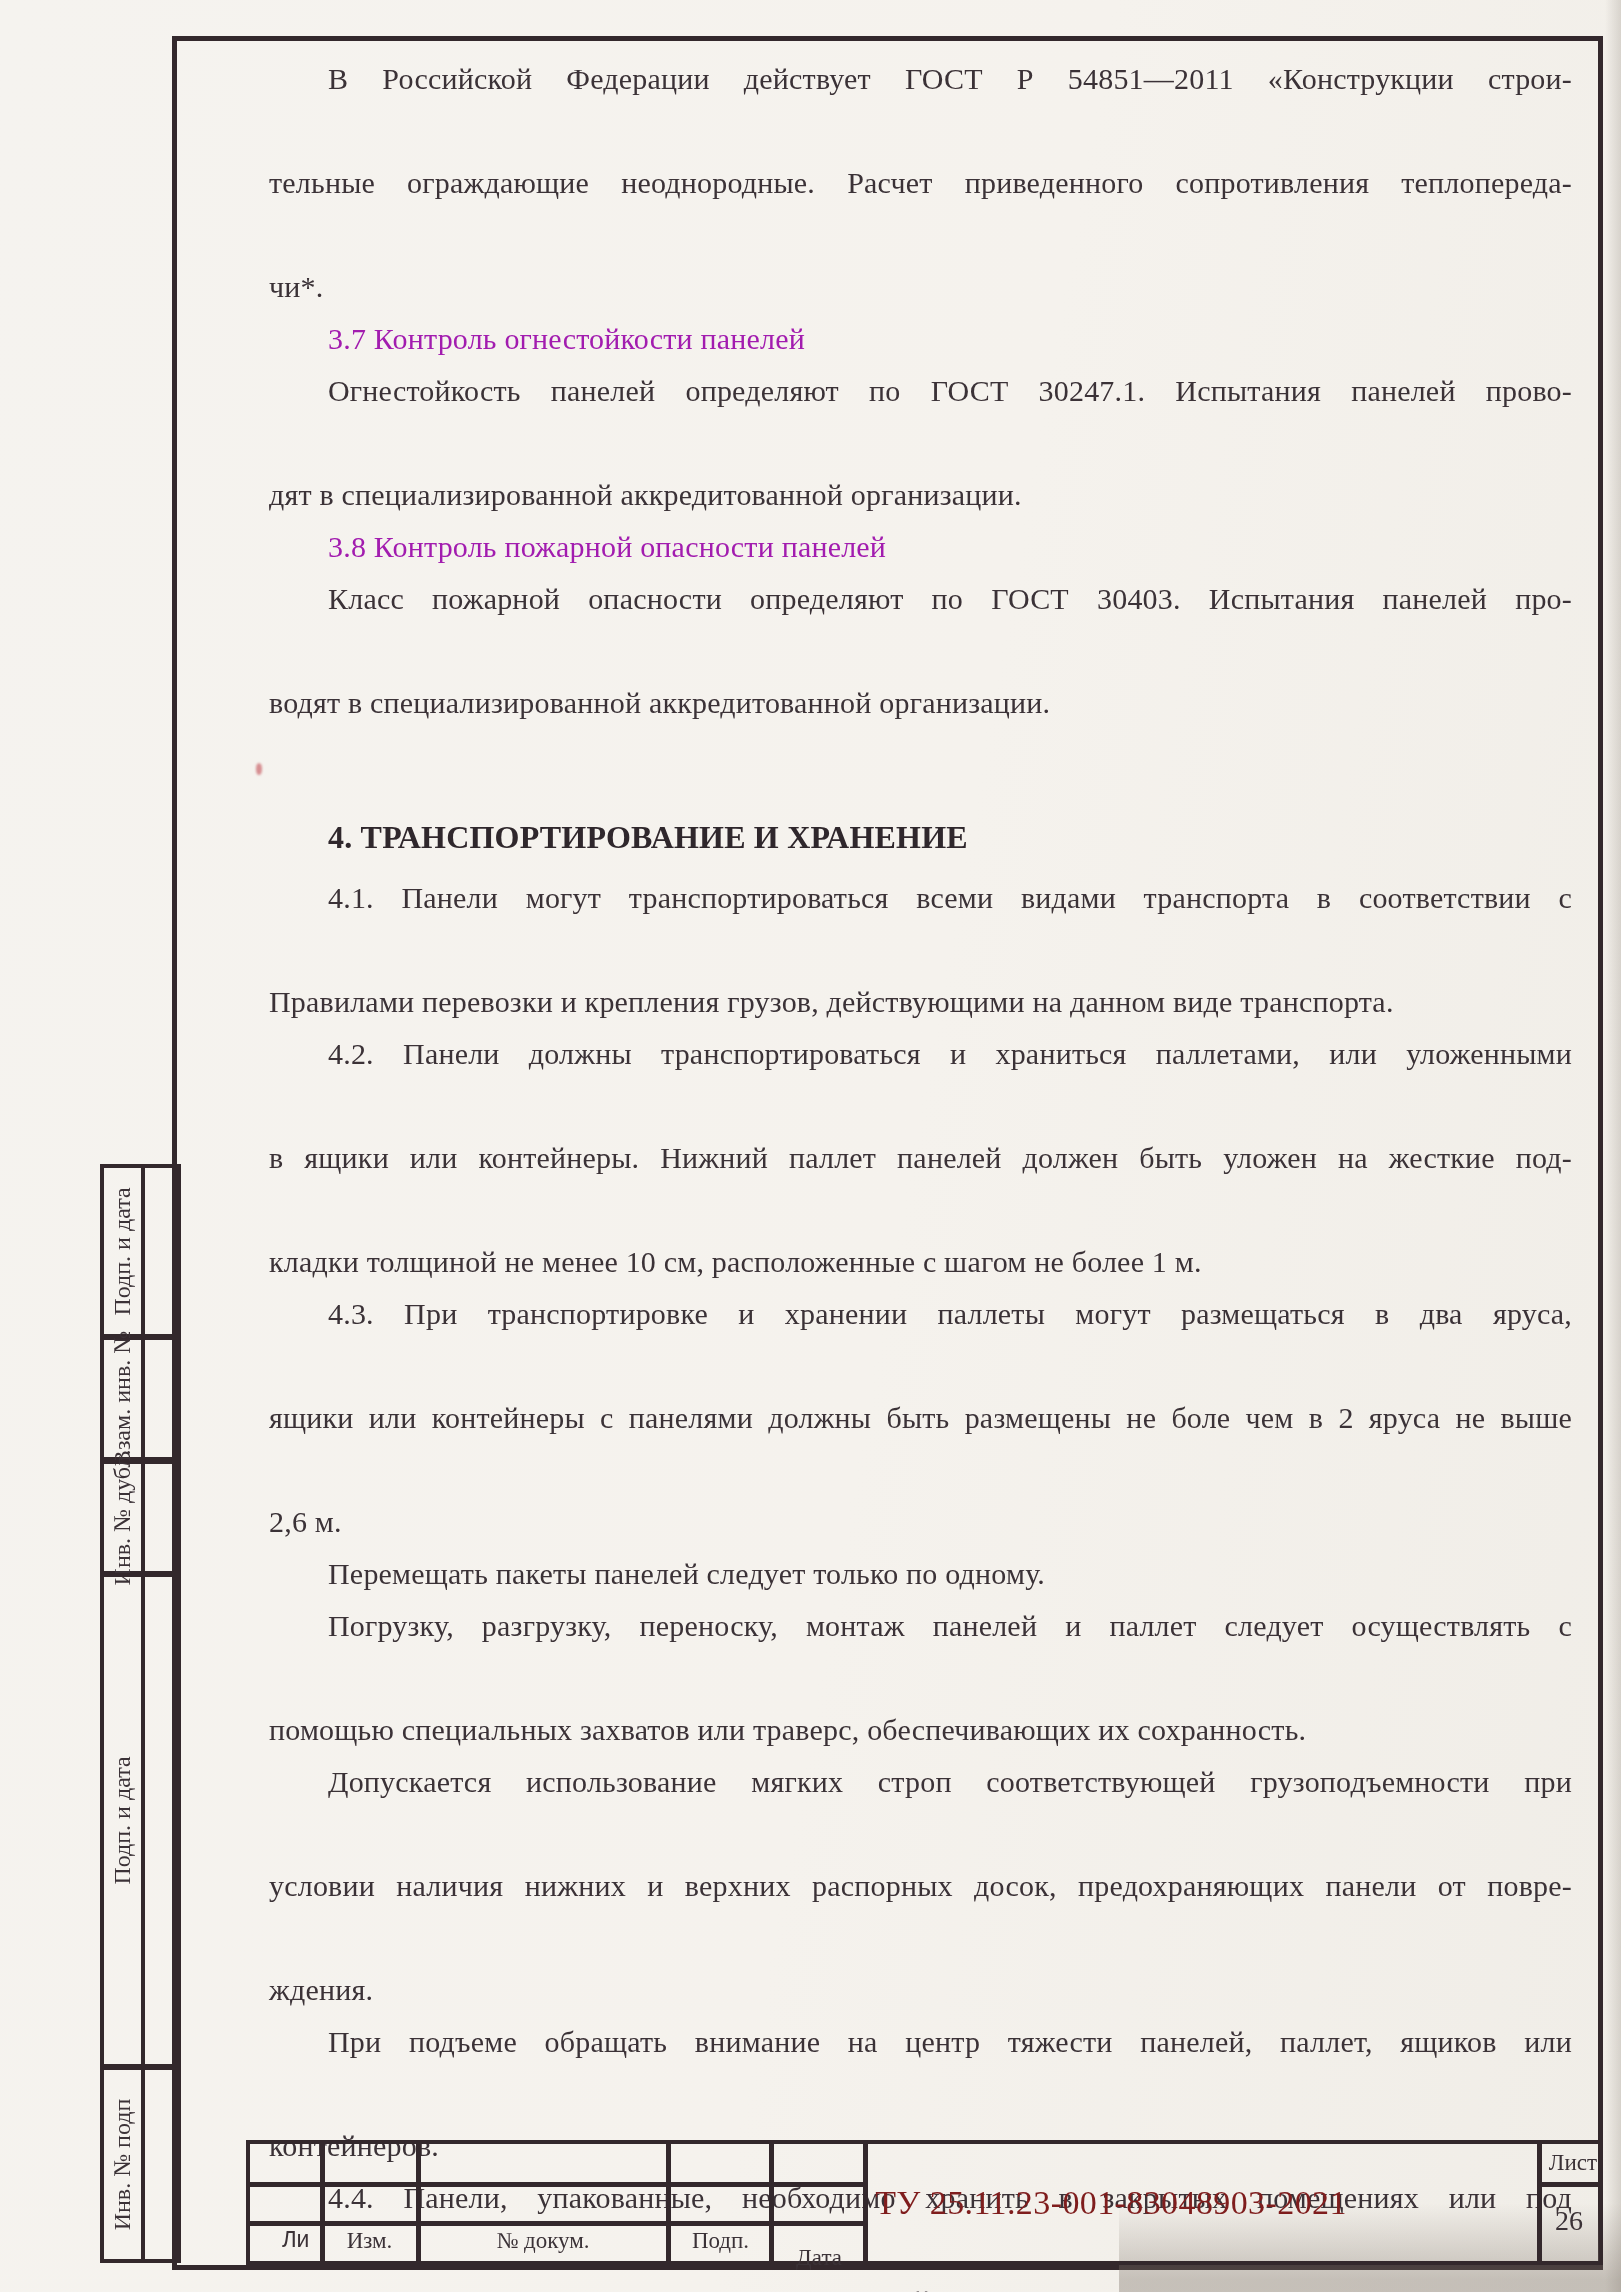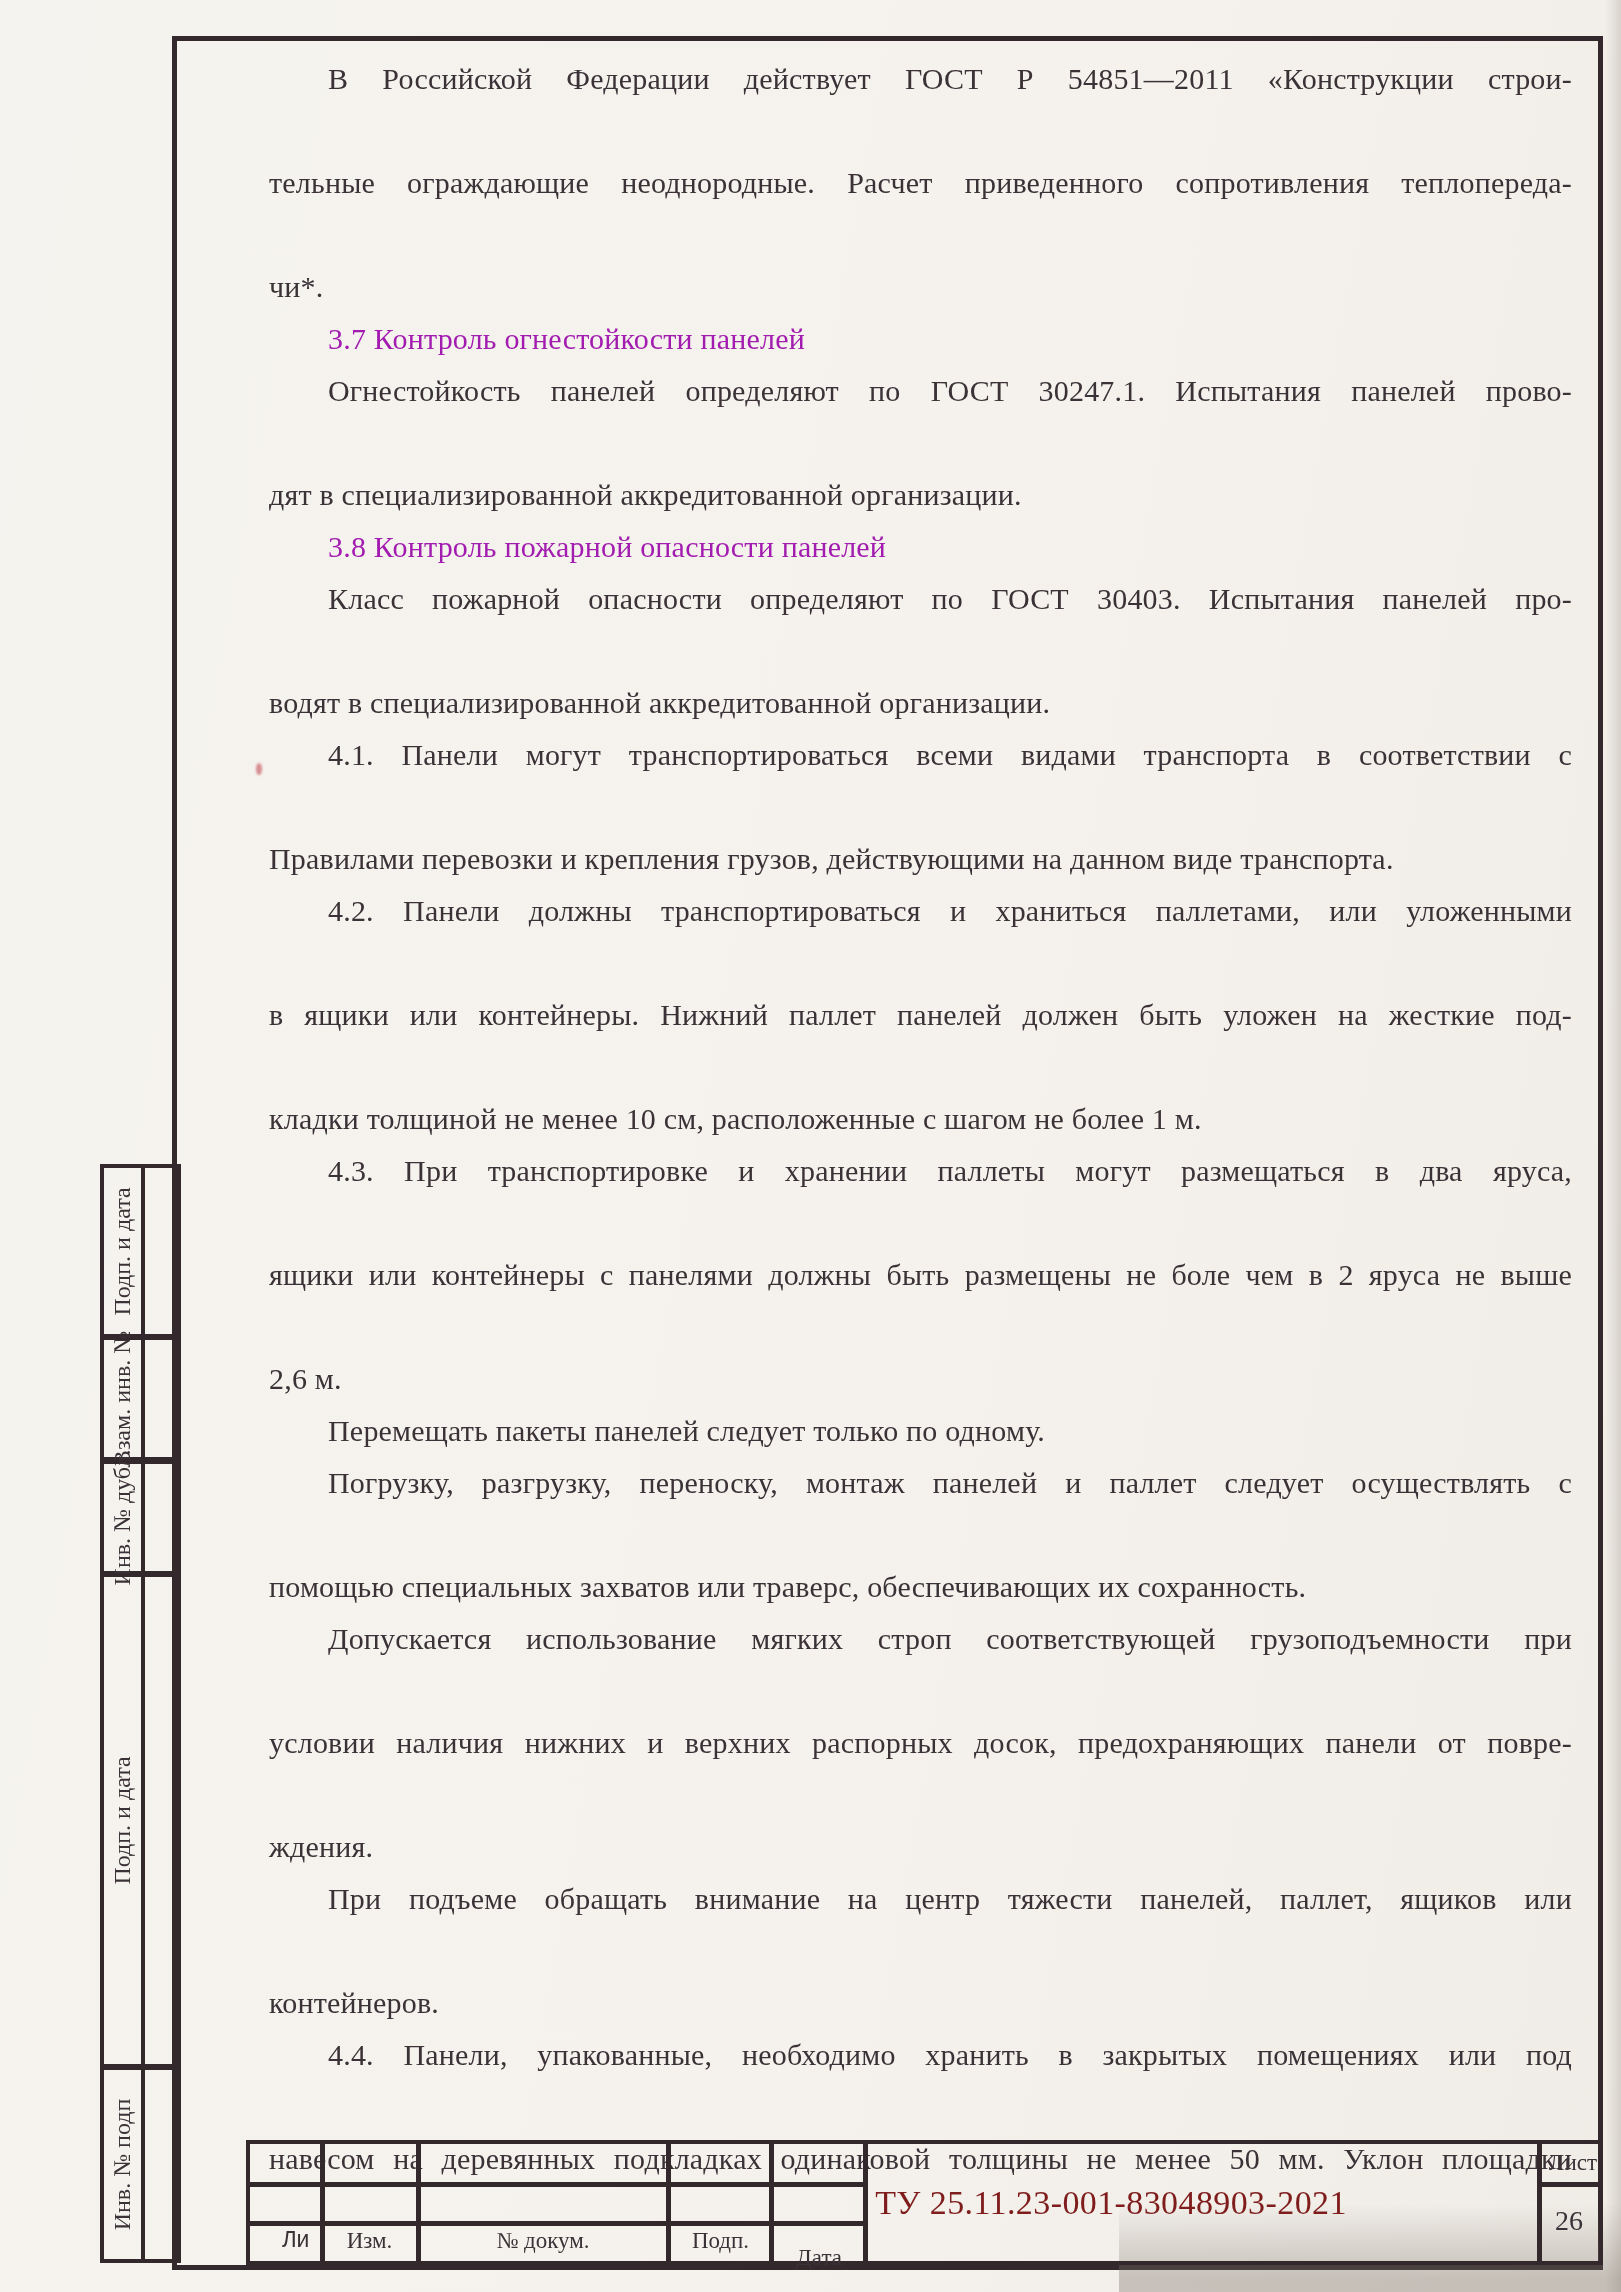--- a/index.html
+++ b/index.html
@@ -103,20 +103,23 @@
     <div class="para">
       <div class="line first">Огнестойкость панелей определяют по ГОСТ 30247.1. Испытания панелей прово-</div>
       <div class="line last">дят в специализированной аккредитованной организации.</div>
     </div>
     <div class="sub-heading">
       <div class="line first last">3.8 Контроль пожарной опасности панелей</div>
     </div>
     <div class="para">
       <div class="line first">Класс пожарной опасности определяют по ГОСТ 30403. Испытания панелей про-</div>
       <div class="line last">водят в специализированной аккредитованной организации.</div>
+    </div>
+    <div class="section-heading">
+      <div class="line first last">4. ТРАНСПОРТИРОВАНИЕ И ХРАНЕНИЕ</div>
     </div>
     <div class="para">
       <div class="line first">4.1. Панели могут транспортироваться всеми видами транспорта в соответствии с</div>
       <div class="line last">Правилами перевозки и крепления грузов, действующими на данном виде транспорта.</div>
     </div>
     <div class="para">
       <div class="line first">4.2. Панели должны транспортироваться и храниться паллетами, или уложенными</div>
       <div class="line">в ящики или контейнеры. Нижний паллет панелей должен быть уложен на жесткие под-</div>
       <div class="line last">кладки толщиной не менее 10 см, расположенные с шагом не более 1 м.</div>
     </div>

